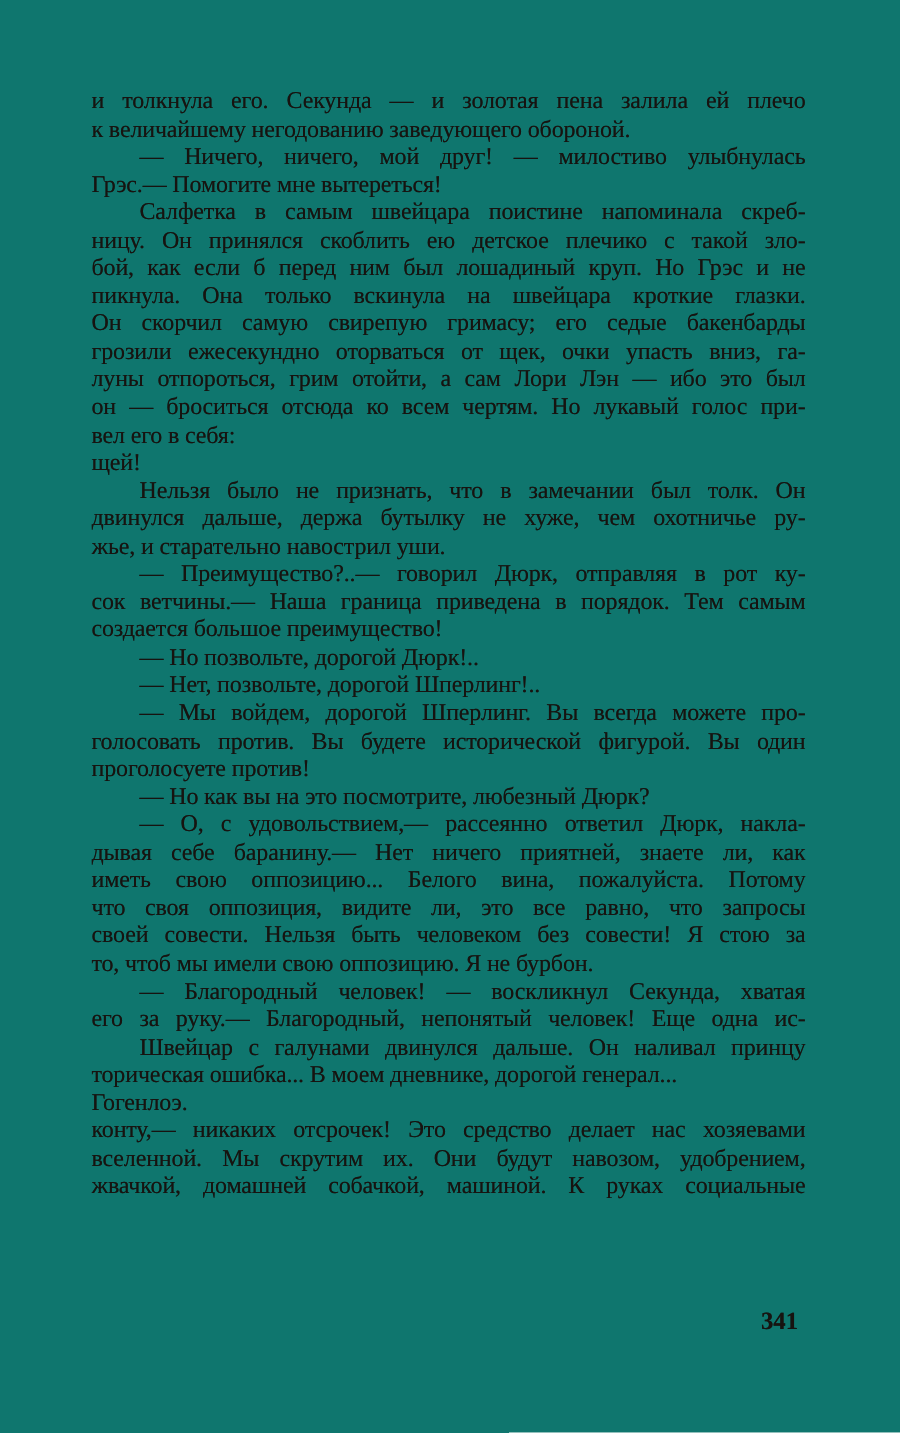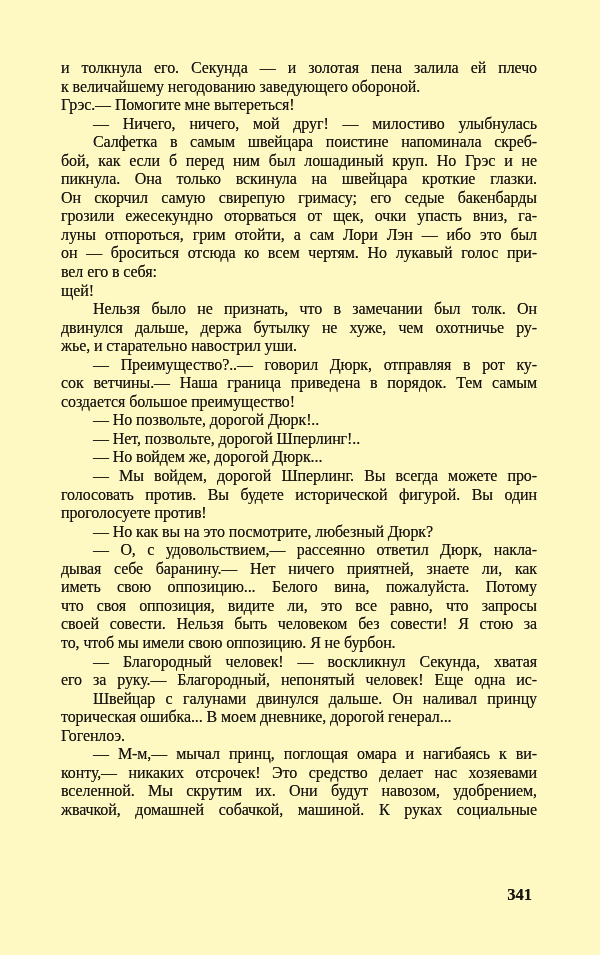--- a/index.html
+++ b/index.html
@@ -4,21 +4,21 @@
 <style>
   html, body {
     margin: 0;
     padding: 0;
     background: #fbfbfa;
   }
   .page {
     position: relative;
     width: 600px;
     height: 955px;
-    background: #fef9c3;
+    background: #0f766e;
     overflow: hidden;
   }
   .text-block {
     position: absolute;
     left: 61px;
     top: 59px;
     width: 476px;
     font-family: "Liberation Serif", "DejaVu Serif", serif;
     font-size: 16px;
     line-height: 18.55px;
@@ -48,64 +48,62 @@
     position: absolute;
     top: 871px;
     left: 61px;
     width: 471px;
     text-align: right;
     font-family: "Liberation Serif", "DejaVu Serif", serif;
     font-weight: bold;
     font-size: 16.5px;
     color: #171310;
     text-shadow: 0 0 0.35px rgba(20,15,10,0.65);
-    margin-top: 14px;
   }
 </style>
 </head>
 <body>
 
 <div class="page">
   <div class="text-block" id="text-block">
       <div class="line j">и толкнула его. Секунда — и золотая пена залила ей плечо</div>
       <div class="line">к величайшему негодованию заведующего обороной.</div>
+      <div class="line i j">— Ничего, ничего, мой друг! — милостиво улыбнулась</div>
       <div class="line">Грэс.— Помогите мне вытереться!</div>
-      <div class="line i j">— Ничего, ничего, мой друг! — милостиво улыбнулась</div>
       <div class="line i j">Салфетка в самым швейцара поистине напоминала скреб-</div>
+      <div class="line j">ницу. Он принялся скоблить ею детское плечико с такой зло-</div>
       <div class="line j">бой, как если б перед ним был лошадиный круп. Но Грэс и не</div>
       <div class="line j">пикнула. Она только вскинула на швейцара кроткие глазки.</div>
       <div class="line j">Он скорчил самую свирепую гримасу; его седые бакенбарды</div>
       <div class="line j">грозили ежесекундно оторваться от щек, очки упасть вниз, га-</div>
       <div class="line j">луны отпороться, грим отойти, а сам Лори Лэн — ибо это был</div>
       <div class="line j">он — броситься отсюда ко всем чертям. Но лукавый голос при-</div>
       <div class="line">вел его в себя:</div>
       <div class="line">щей!</div>
       <div class="line i j">Нельзя было не признать, что в замечании был толк. Он</div>
       <div class="line j">двинулся дальше, держа бутылку не хуже, чем охотничье ру-</div>
       <div class="line">жье, и старательно навострил уши.</div>
       <div class="line i j">— Преимущество?..— говорил Дюрк, отправляя в рот ку-</div>
       <div class="line j">сок ветчины.— Наша граница приведена в порядок. Тем самым</div>
       <div class="line">создается большое преимущество!</div>
       <div class="line i">— Но позвольте, дорогой Дюрк!..</div>
       <div class="line i">— Нет, позвольте, дорогой Шперлинг!..</div>
-      <div class="line i">— Но войдем же, дорогой Дюрк...</div>
       <div class="line i j">— Мы войдем, дорогой Шперлинг. Вы всегда можете про-</div>
       <div class="line j">голосовать против. Вы будете исторической фигурой. Вы один</div>
       <div class="line">проголосуете против!</div>
       <div class="line i">— Но как вы на это посмотрите, любезный Дюрк?</div>
       <div class="line i j">— О, с удовольствием,— рассеянно ответил Дюрк, накла-</div>
       <div class="line j">дывая себе баранину.— Нет ничего приятней, знаете ли, как</div>
       <div class="line j">иметь свою оппозицию... Белого вина, пожалуйста. Потому</div>
       <div class="line j">что своя оппозиция, видите ли, это все равно, что запросы</div>
       <div class="line j">своей совести. Нельзя быть человеком без совести! Я стою за</div>
       <div class="line">то, чтоб мы имели свою оппозицию. Я не бурбон.</div>
       <div class="line i j">— Благородный человек! — воскликнул Секунда, хватая</div>
       <div class="line j">его за руку.— Благородный, непонятый человек! Еще одна ис-</div>
       <div class="line i j">Швейцар с галунами двинулся дальше. Он наливал принцу</div>
       <div class="line">торическая ошибка... В моем дневнике, дорогой генерал...</div>
       <div class="line">Гогенлоэ.</div>
-      <div class="line i j">— М-м,— мычал принц, поглощая омара и нагибаясь к ви-</div>
       <div class="line j">конту,— никаких отсрочек! Это средство делает нас хозяевами</div>
       <div class="line j">вселенной. Мы скрутим их. Они будут навозом, удобрением,</div>
       <div class="line j">жвачкой, домашней собачкой, машиной. К руках социальные</div>
     </div>
   <div class="page-number">341</div>
 </div>
 
 </body></html>

